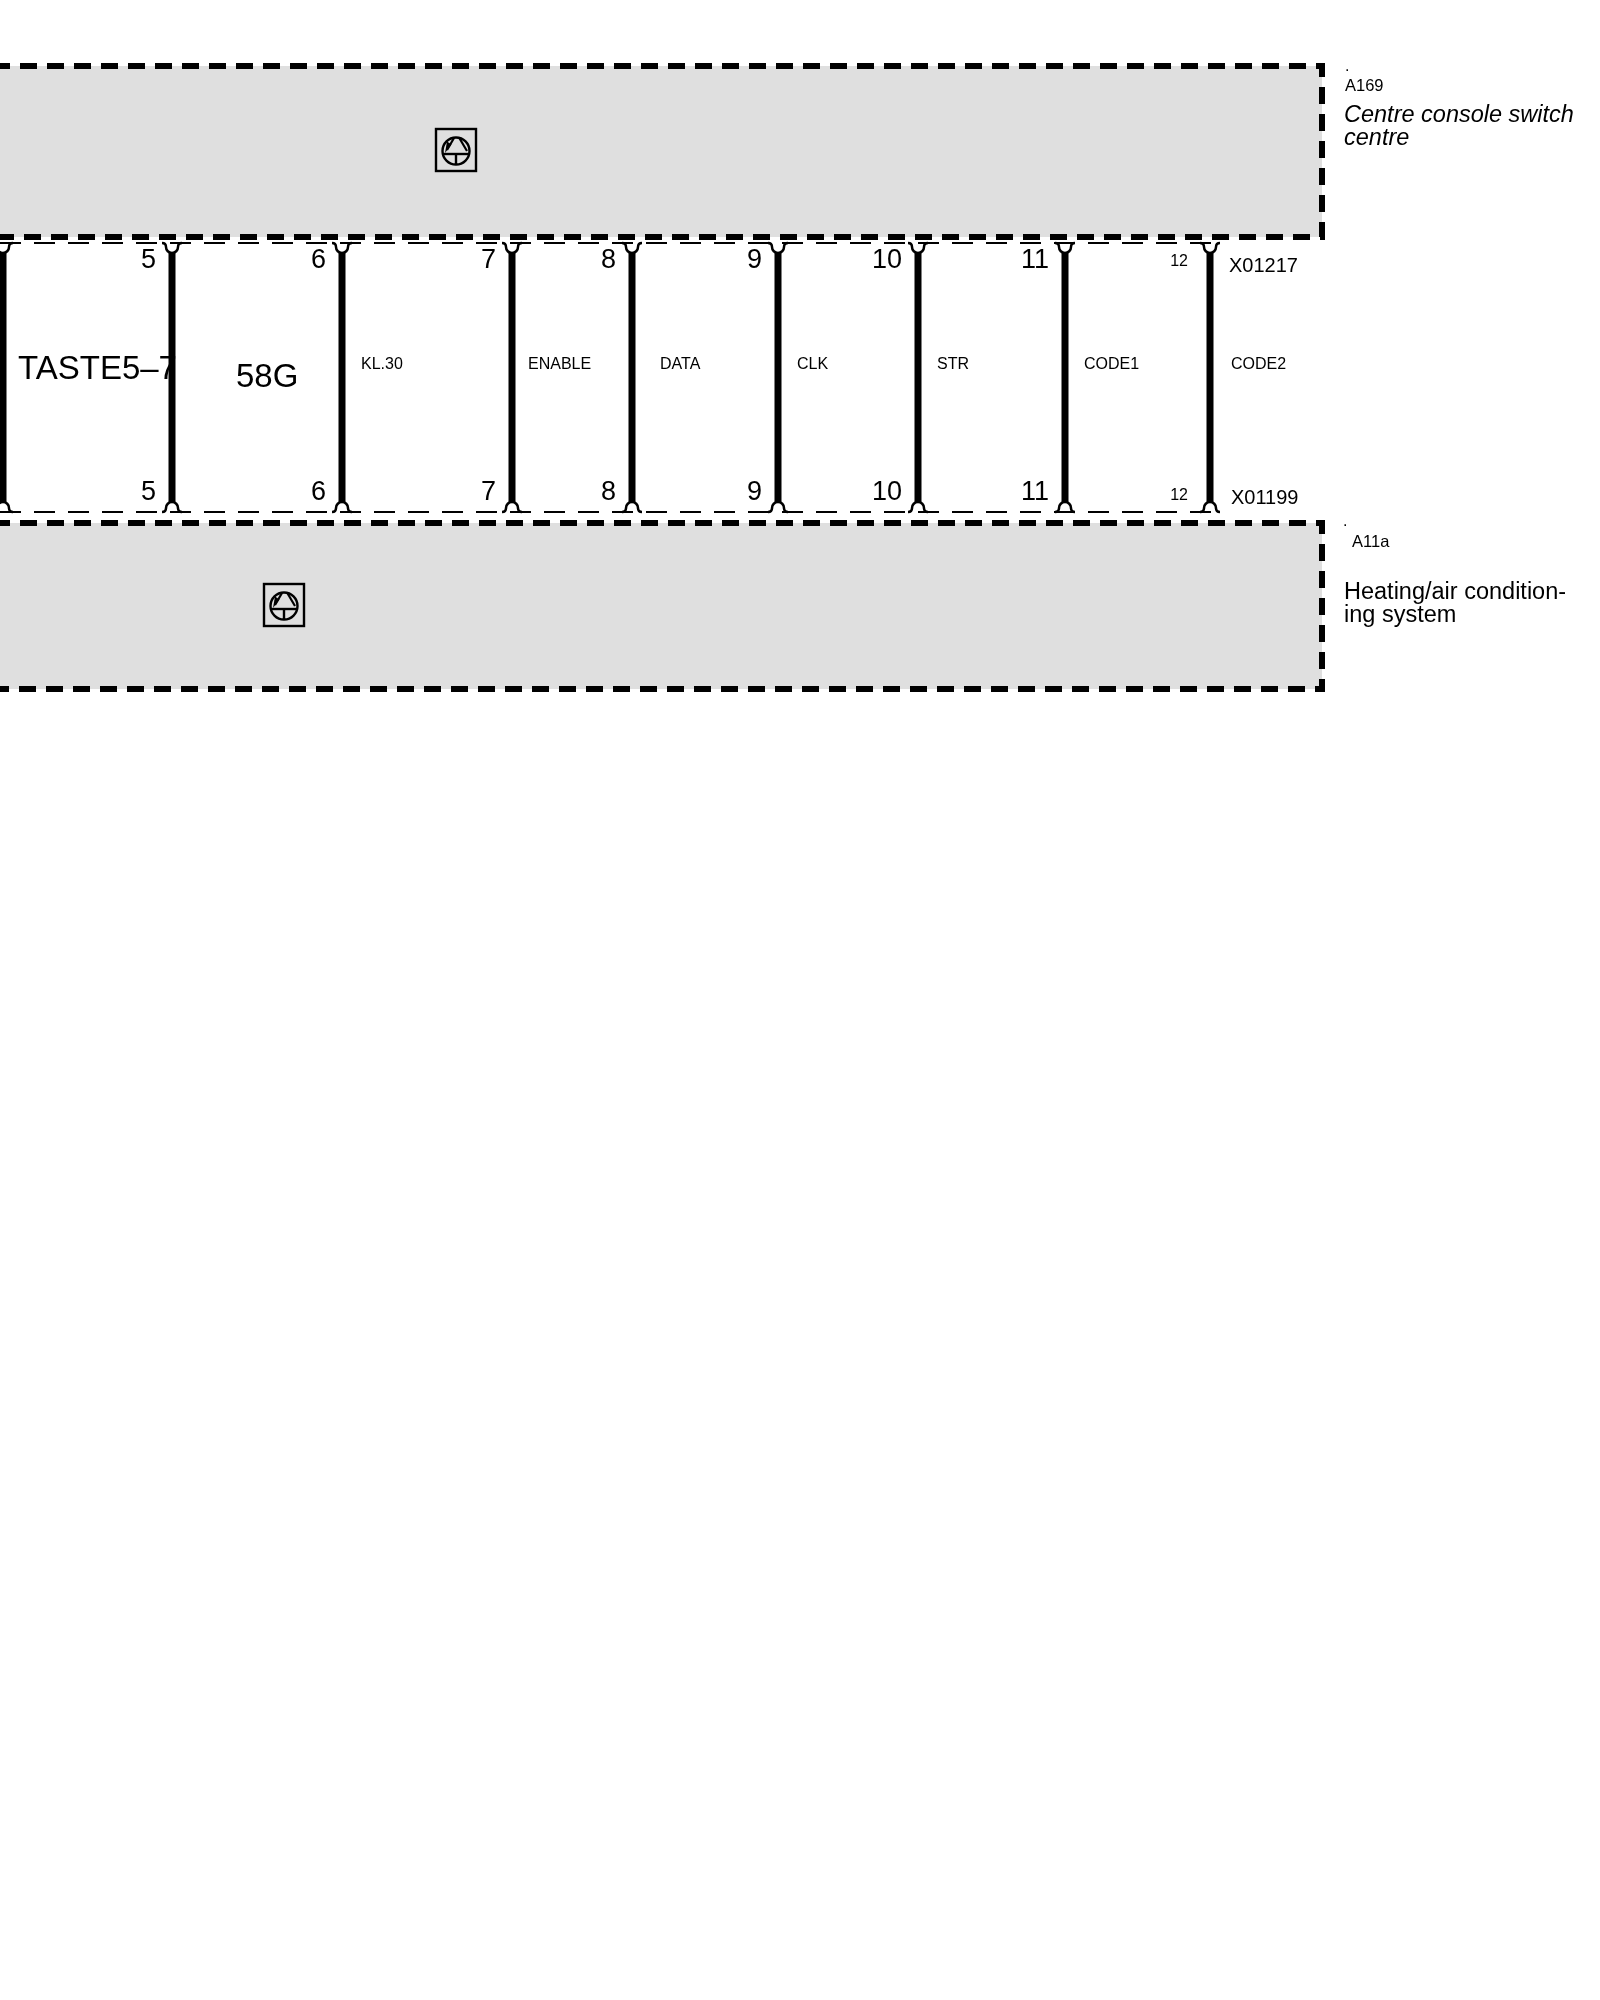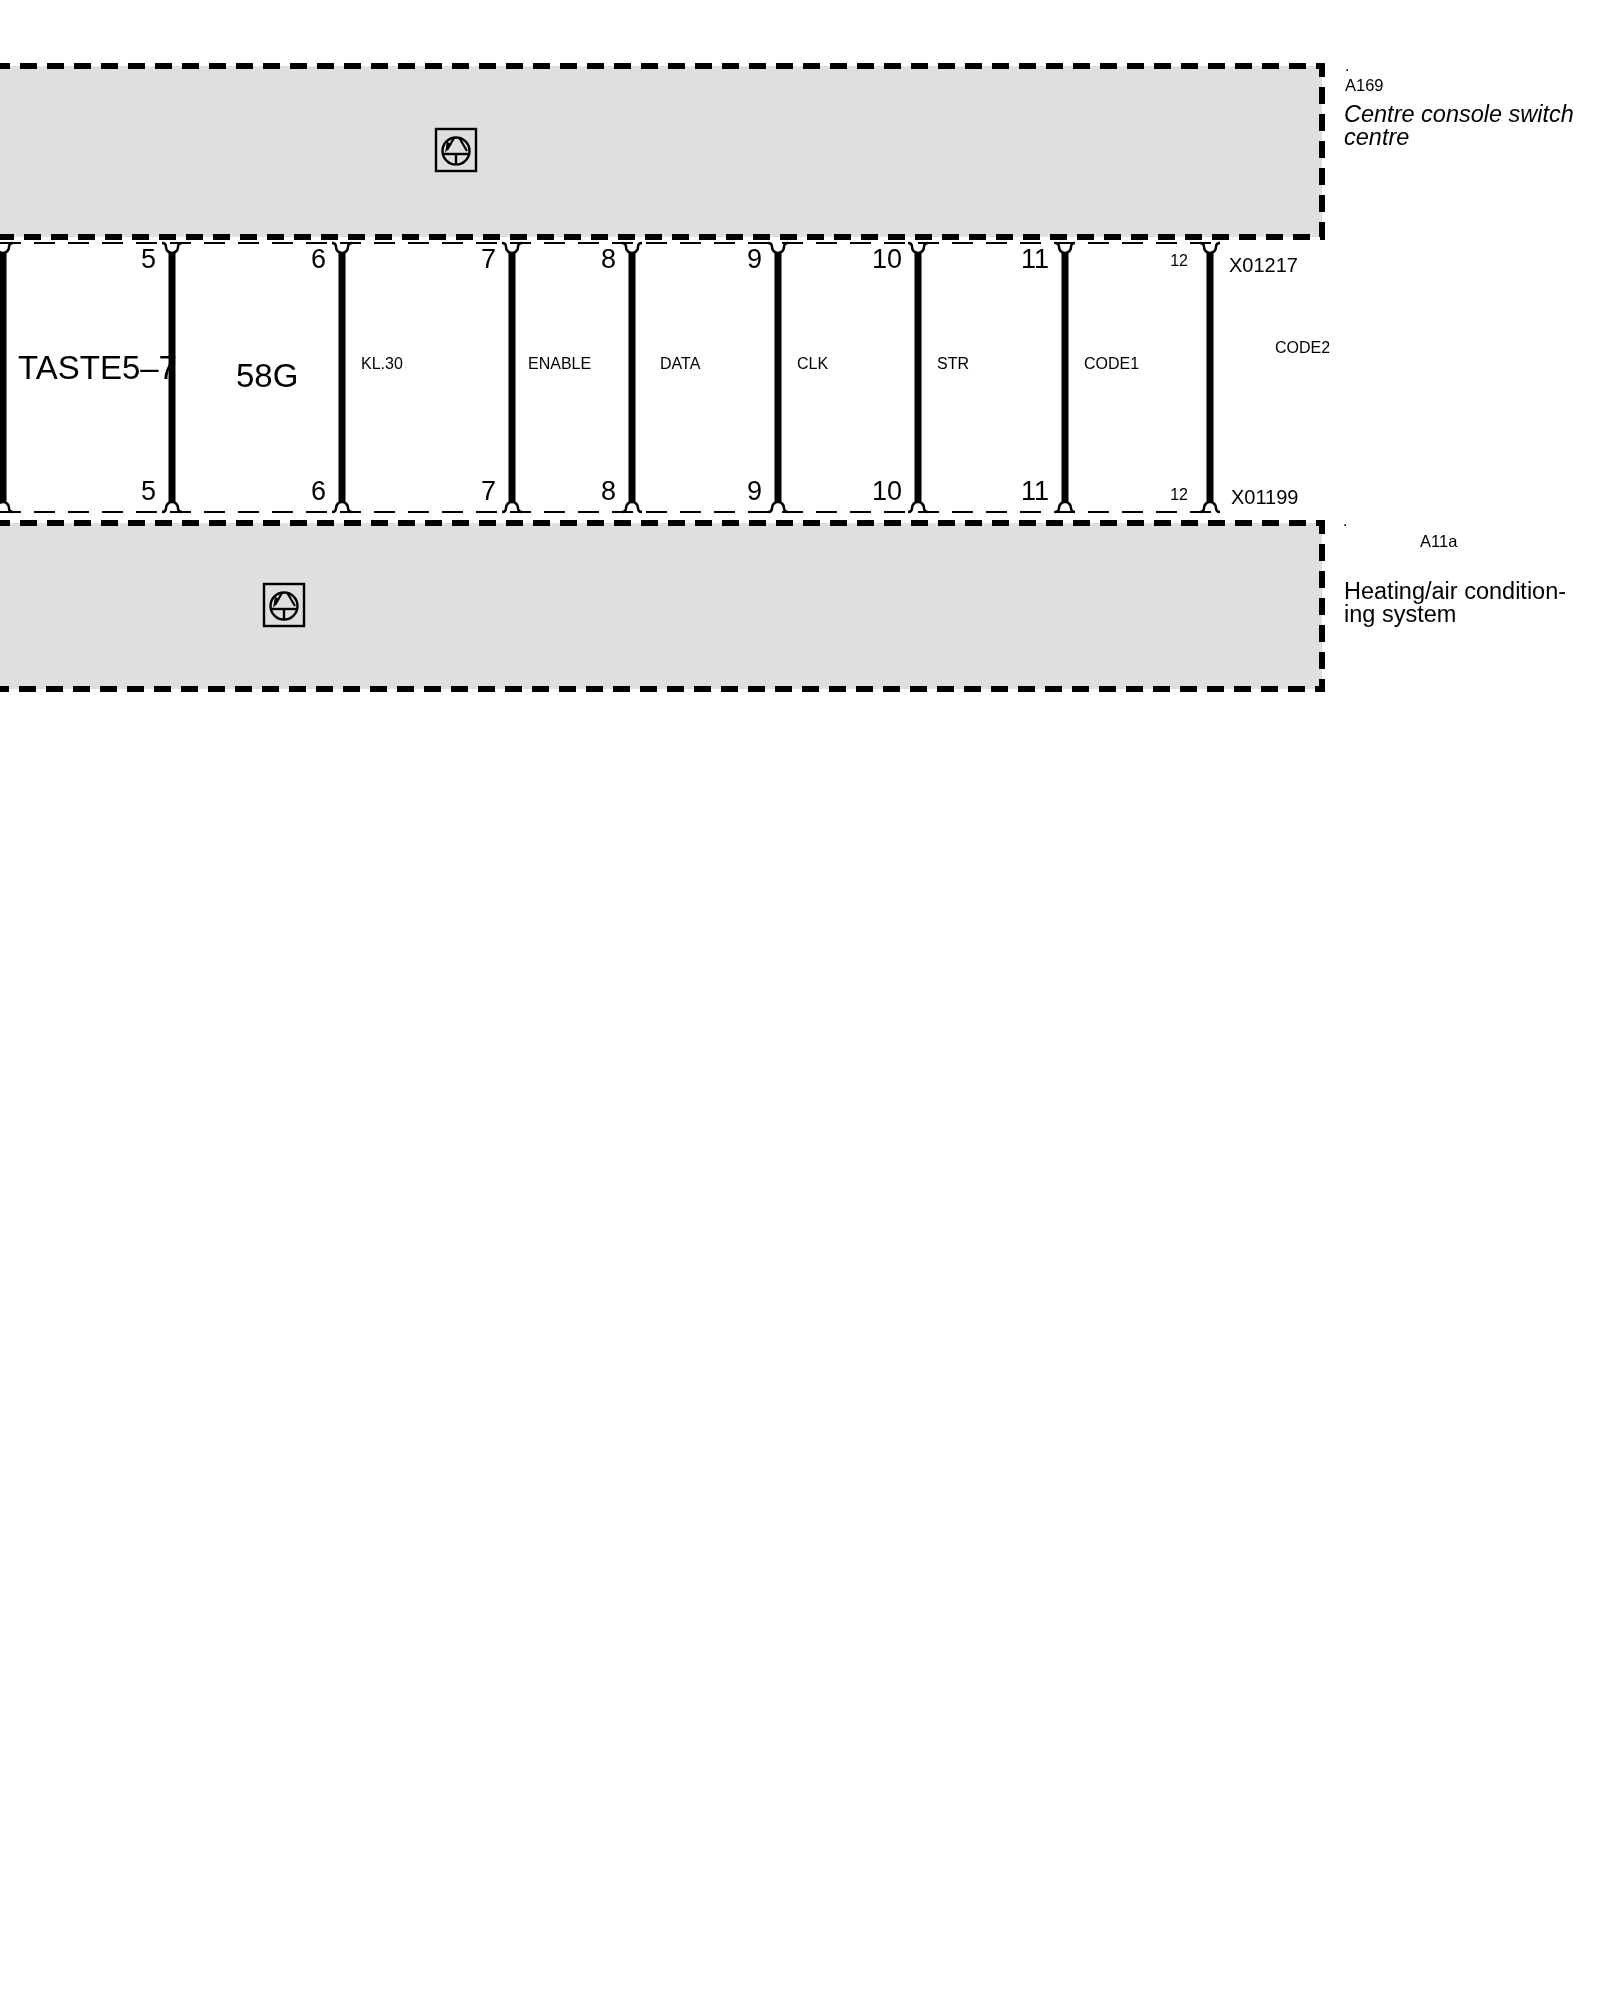--- a/index.html
+++ b/index.html
@@ -93,21 +93,21 @@
       <line x1="24" y1="9.5" x2="32" y2="23" stroke="#000" stroke-width="2.2"></line>
       <polygon points="10,25 16.5,16.5 12,13.5" fill="#000"></polygon>
     </g>
   </svg>
 
   <div class="lbl ref-dot" style="left:1345px;top:58px;">.</div>
   <div class="lbl ref-code" style="left:1345px;top:77px;">A169</div>
   <div class="lbl block-title" style="left:1344px;top:103px;font-style:italic;"><span>Centre console switch</span><span>centre</span></div>
 
   <div class="lbl ref-dot" style="left:1343px;top:513px;">.</div>
-  <div class="lbl ref-code" style="left:1420px;top:533px;">A11a</div>
+  <div class="lbl ref-code" style="left:1352px;top:533px;">A11a</div>
   <div class="lbl block-title" style="left:1344px;top:580px;"><span>Heating/air condition-</span><span>ing system</span></div>
 
   <div class="lbl conn-lbl" style="left:1229px;top:255px;">X01217</div>
   <div class="lbl conn-lbl" style="left:1231px;top:487px;">X01199</div>
 
   <div class="lbl pin-big ralign" style="left:72px;  top:246px;width:84px;">5</div>
   <div class="lbl pin-big ralign" style="left:242px; top:246px;width:84px;">6</div>
   <div class="lbl pin-big ralign" style="left:412px; top:246px;width:84px;">7</div>
   <div class="lbl pin-big ralign" style="left:532px; top:246px;width:84px;">8</div>
   <div class="lbl pin-big ralign" style="left:678px; top:246px;width:84px;">9</div>
@@ -125,15 +125,15 @@
   <div class="lbl pin-small ralign" style="left:1108px;top:487px;width:80px;">12</div>
 
   <div class="lbl sig-big" style="left:18px;  top:351px;">TASTE5–7</div>
   <div class="lbl sig-big" style="left:190px; top:359px;margin-left:46px;">58G</div>
   <div class="lbl sig-small" style="left:361px; top:356px;">KL.30</div>
   <div class="lbl sig-small" style="left:528px; top:356px;">ENABLE</div>
   <div class="lbl sig-small" style="left:660px; top:356px;">DATA</div>
   <div class="lbl sig-small" style="left:797px; top:356px;">CLK</div>
   <div class="lbl sig-small" style="left:937px; top:356px;">STR</div>
   <div class="lbl sig-small" style="left:1084px;top:356px;">CODE1</div>
-  <div class="lbl sig-small" style="left:1231px;top:340px;margin-left:44px;">CODE2</div>
+  <div class="lbl sig-small" style="left:1231px;top:356px;">CODE2</div>
 
 </div>
 
 </body></html>

